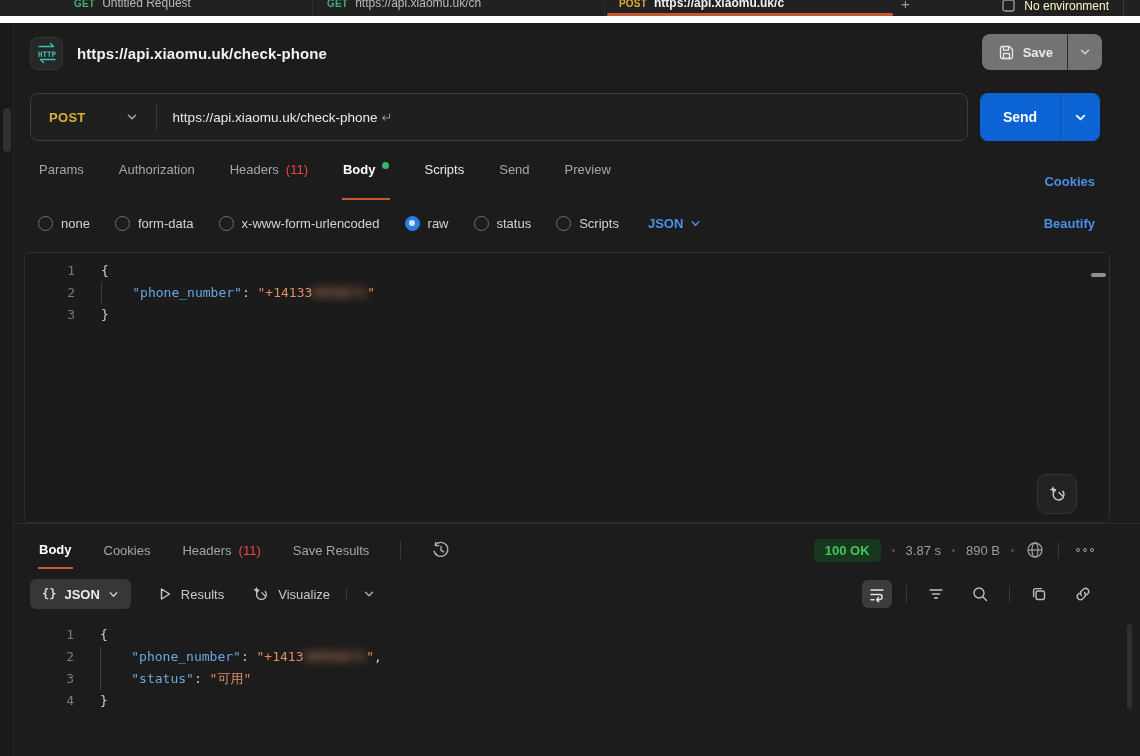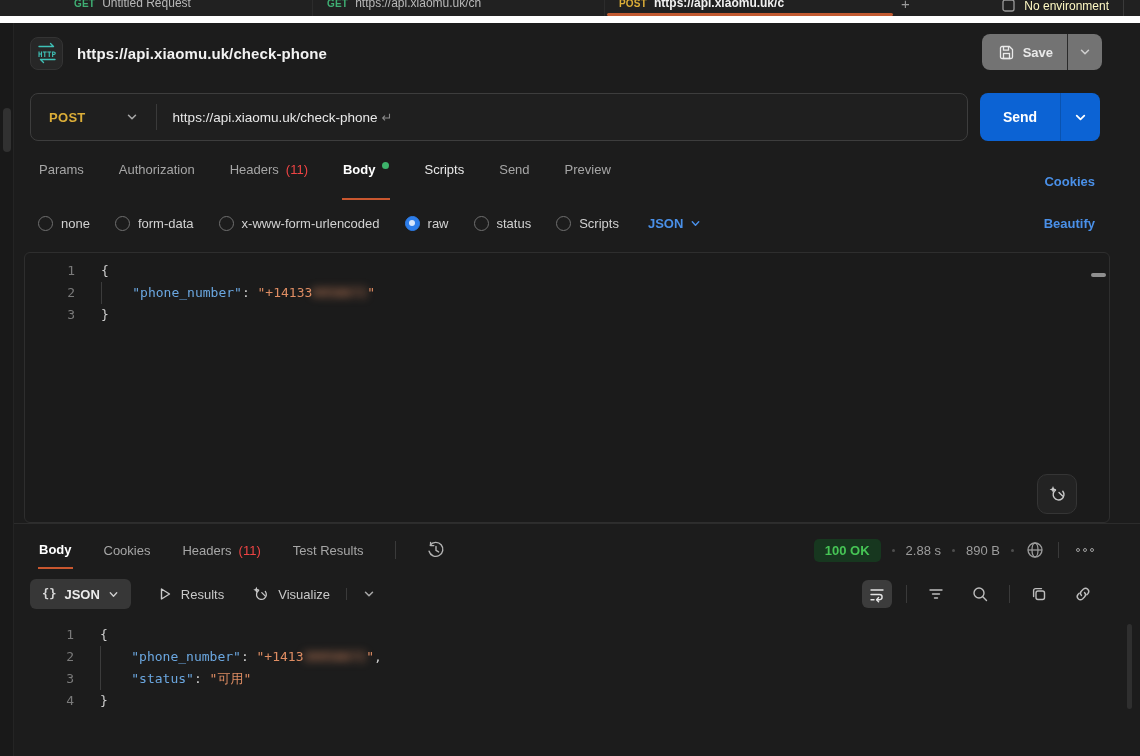--- a/index.html
+++ b/index.html
@@ -289,36 +289,36 @@
             <span>Body</span>
           </div>
         <div class="rtab">
             <span>Cookies</span>
           </div>
         <div class="rtab">
           <span>Headers</span>
           <span class="cnt">(11)</span>
         </div>
         <div class="rtab">
-            <span>Test Results</span>
+            <span>Save Results</span>
           </div>
         <div class="vdiv"></div>
         <div class="hist-btn">
           <svg width="20" height="20" viewBox="0 0 20 20">
             <path d="M4.2 5.2a7 7 0 1 1-1.1 6" fill="none" stroke="#b3b3b3" stroke-width="1.4" stroke-linecap="round"></path>
             <path d="M4.6 2.4v3.2H7.8" fill="none" stroke="#b3b3b3" stroke-width="1.4" stroke-linecap="round" stroke-linejoin="round"></path>
             <path d="M10 6.5v3.8l2.6 1.6" fill="none" stroke="#b3b3b3" stroke-width="1.4" stroke-linecap="round"></path>
           </svg>
         </div>
       </div>
 
       <div class="resp-meta">
         <span class="status-badge">100 OK</span>
         <span class="sep-dot"></span>
-        <span>2.88 s</span>
+        <span>3.87 s</span>
         <span class="sep-dot"></span>
         <span>890 B</span>
         <span class="sep-dot"></span>
         <svg width="20" height="20" viewBox="0 0 20 20">
           <circle cx="10" cy="10" r="7" fill="none" stroke="#9c9c9c" stroke-width="1.3"></circle>
           <ellipse cx="10" cy="10" rx="3" ry="7" fill="none" stroke="#9c9c9c" stroke-width="1.3"></ellipse>
           <path d="M3 10h14" stroke="#9c9c9c" stroke-width="1.3"></path>
         </svg>
         <span class="meta-divider"></span>
         <span class="more-dots">

